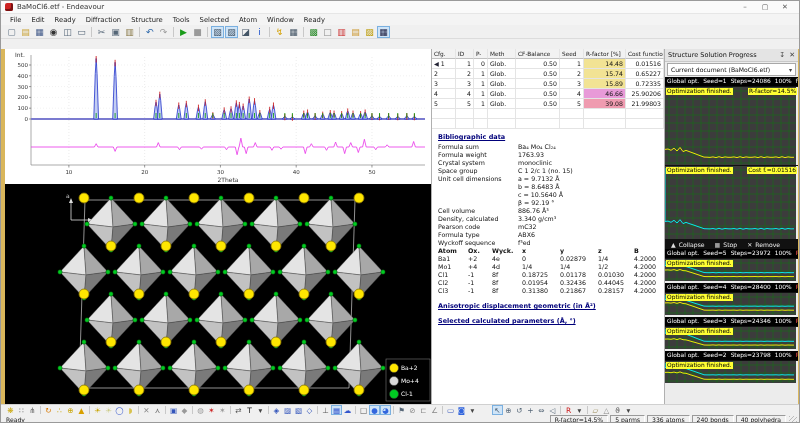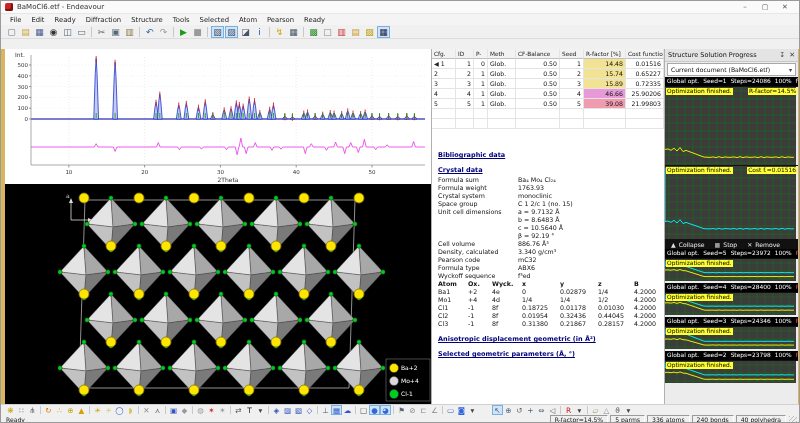--- a/index.html
+++ b/index.html
@@ -102,21 +102,21 @@
 
   <div class="menubar" id="menubar">
       <span class="menu-item">File</span>
       <span class="menu-item">Edit</span>
       <span class="menu-item">Ready</span>
       <span class="menu-item">Diffraction</span>
       <span class="menu-item">Structure</span>
       <span class="menu-item">Tools</span>
       <span class="menu-item">Selected</span>
       <span class="menu-item">Atom</span>
-      <span class="menu-item">Pearson</span>
+      <span class="menu-item">Window</span>
       <span class="menu-item">Ready</span>
     </div>
   <div class="toolbar" id="toolbar">
       <span class="ticon" style="color: rgb(102, 119, 136);">▢</span>
       <span class="ticon" style="color: rgb(202, 165, 60);">▤</span>
       <span class="ticon" style="color: rgb(68, 92, 138);">▦</span>
       <span class="ticon" style="color: rgb(51, 51, 51);">◉</span>
       <span class="ticon" style="color: rgb(85, 102, 119);">◫</span>
       <span class="ticon" style="color: rgb(85, 102, 119);">▭</span>
       <span class="tsep"></span>
@@ -644,22 +644,21 @@
         <span class="cfg-cell"></span>
         <span class="cfg-cell"></span>
         <span class="cfg-cell"></span>
         <span class="cfg-cell"></span>
         <span class="cfg-cell"></span>
         <span class="cfg-cell"></span>
         <span class="cfg-cell"></span>
         <span class="cfg-cell"></span>
       </div>
     <div class="details" id="details">
-      <div class="heading" style="margin-top:20px">Bibliographic data</div>
-      <div class="heading">Crystal data</div>
+      <div class="heading" style="margin-top:2px">Bibliographic data</div>
       <div id="crystal-fields">
           <div class="frow">
             <span class="flabel">Formula sum</span>
             <span>Ba₄ Mo₄ Cl₂₄</span>
           </div>
           <div class="frow">
             <span class="flabel">Formula weight</span>
             <span>1763.93</span>
           </div>
           <div class="frow">
@@ -745,21 +744,21 @@
           <span>4.2000</span>
           <span>Cl3</span>
           <span>-1</span>
           <span>8f</span>
           <span>0.31380</span>
           <span>0.21867</span>
           <span>0.28157</span>
           <span>4.2000</span>
         </div>
       <div class="heading">Anisotropic displacement geometric (in Å²)</div>
-      <div class="heading">Selected geometric parameters (Å, °)</div>
+      <div class="heading">Selected calculated parameters (Å, °)</div>
     </div>
   </div>
 
   <div class="right-panel">
     <div class="panel-header">
       <span>Structure Solution Progress</span>
       <span class="ph-icons">
         <span>↧</span>
         <span>✕</span>
       </span>

